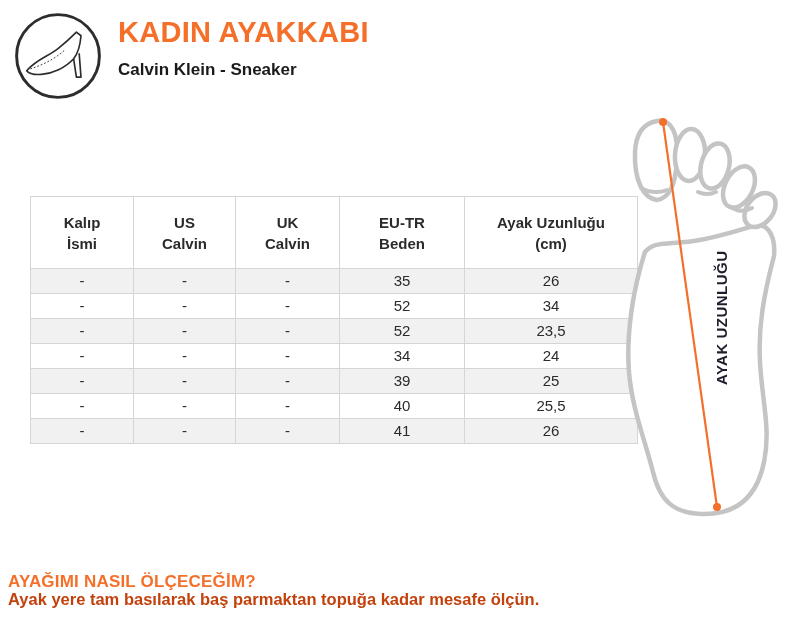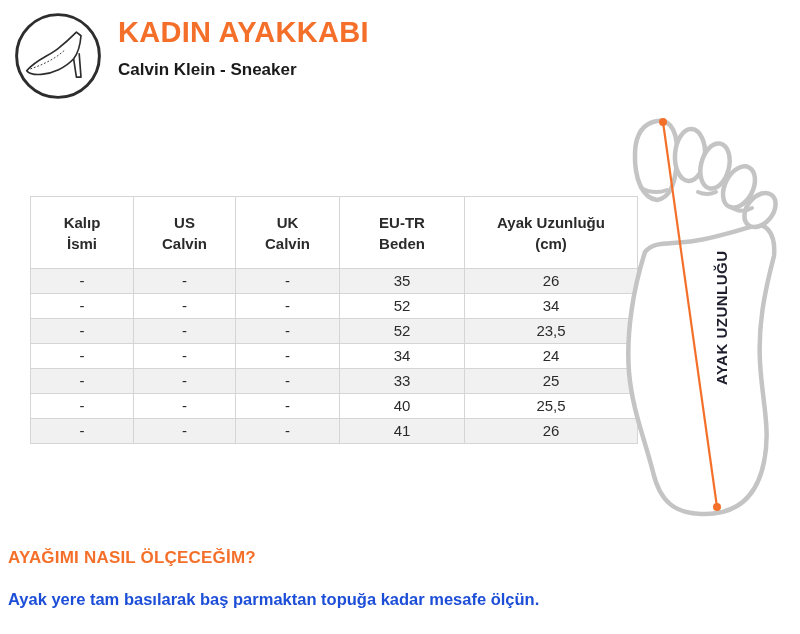--- a/index.html
+++ b/index.html
@@ -83,33 +83,33 @@
     left: 613px;
     top: 104px;
     width: 182px;
     height: 418px;
   }
 
   
   .howto-heading {
     position: absolute;
     left: 8px;
-    top: 548px;
+    top: 572px;
     font-size: 17px;
     font-weight: bold;
     color: #f4702a;
     letter-spacing: 0.2px;
   }
   .howto-text {
     position: absolute;
     left: 8px;
     top: 590px;
     font-size: 16.5px;
     font-weight: bold;
-    color: #1d4ed8;
+    color: #c2410c;
   }
 </style>
 </head>
 <body>
 
 <div class="page">
 
   <svg class="header-icon" viewBox="0 0 100 100" aria-hidden="true">
     <circle cx="50" cy="50" r="45" fill="none" stroke="#2d2d2d" stroke-width="3.2"></circle>
     <path d="M 16,66 C 26,54 40,50 50,42 C 60,34 66,28 70,24 L 75,28 C 74,40 71,48 67,53 C 58,63 44,69 32,70 C 24,70.5 18,69 16,66 Z" fill="none" stroke="#2d2d2d" stroke-width="1.8" stroke-linejoin="round"></path>
@@ -171,21 +171,21 @@
             <td>-</td>
             <td>-</td>
             <td>-</td>
             <td>34</td>
             <td>24</td>
           </tr>
           <tr>
             <td>-</td>
             <td>-</td>
             <td>-</td>
-            <td>33</td>
+            <td>39</td>
             <td>25</td>
           </tr>
           <tr>
             <td>-</td>
             <td>-</td>
             <td>-</td>
             <td>40</td>
             <td>25,5</td>
           </tr>
           <tr>

